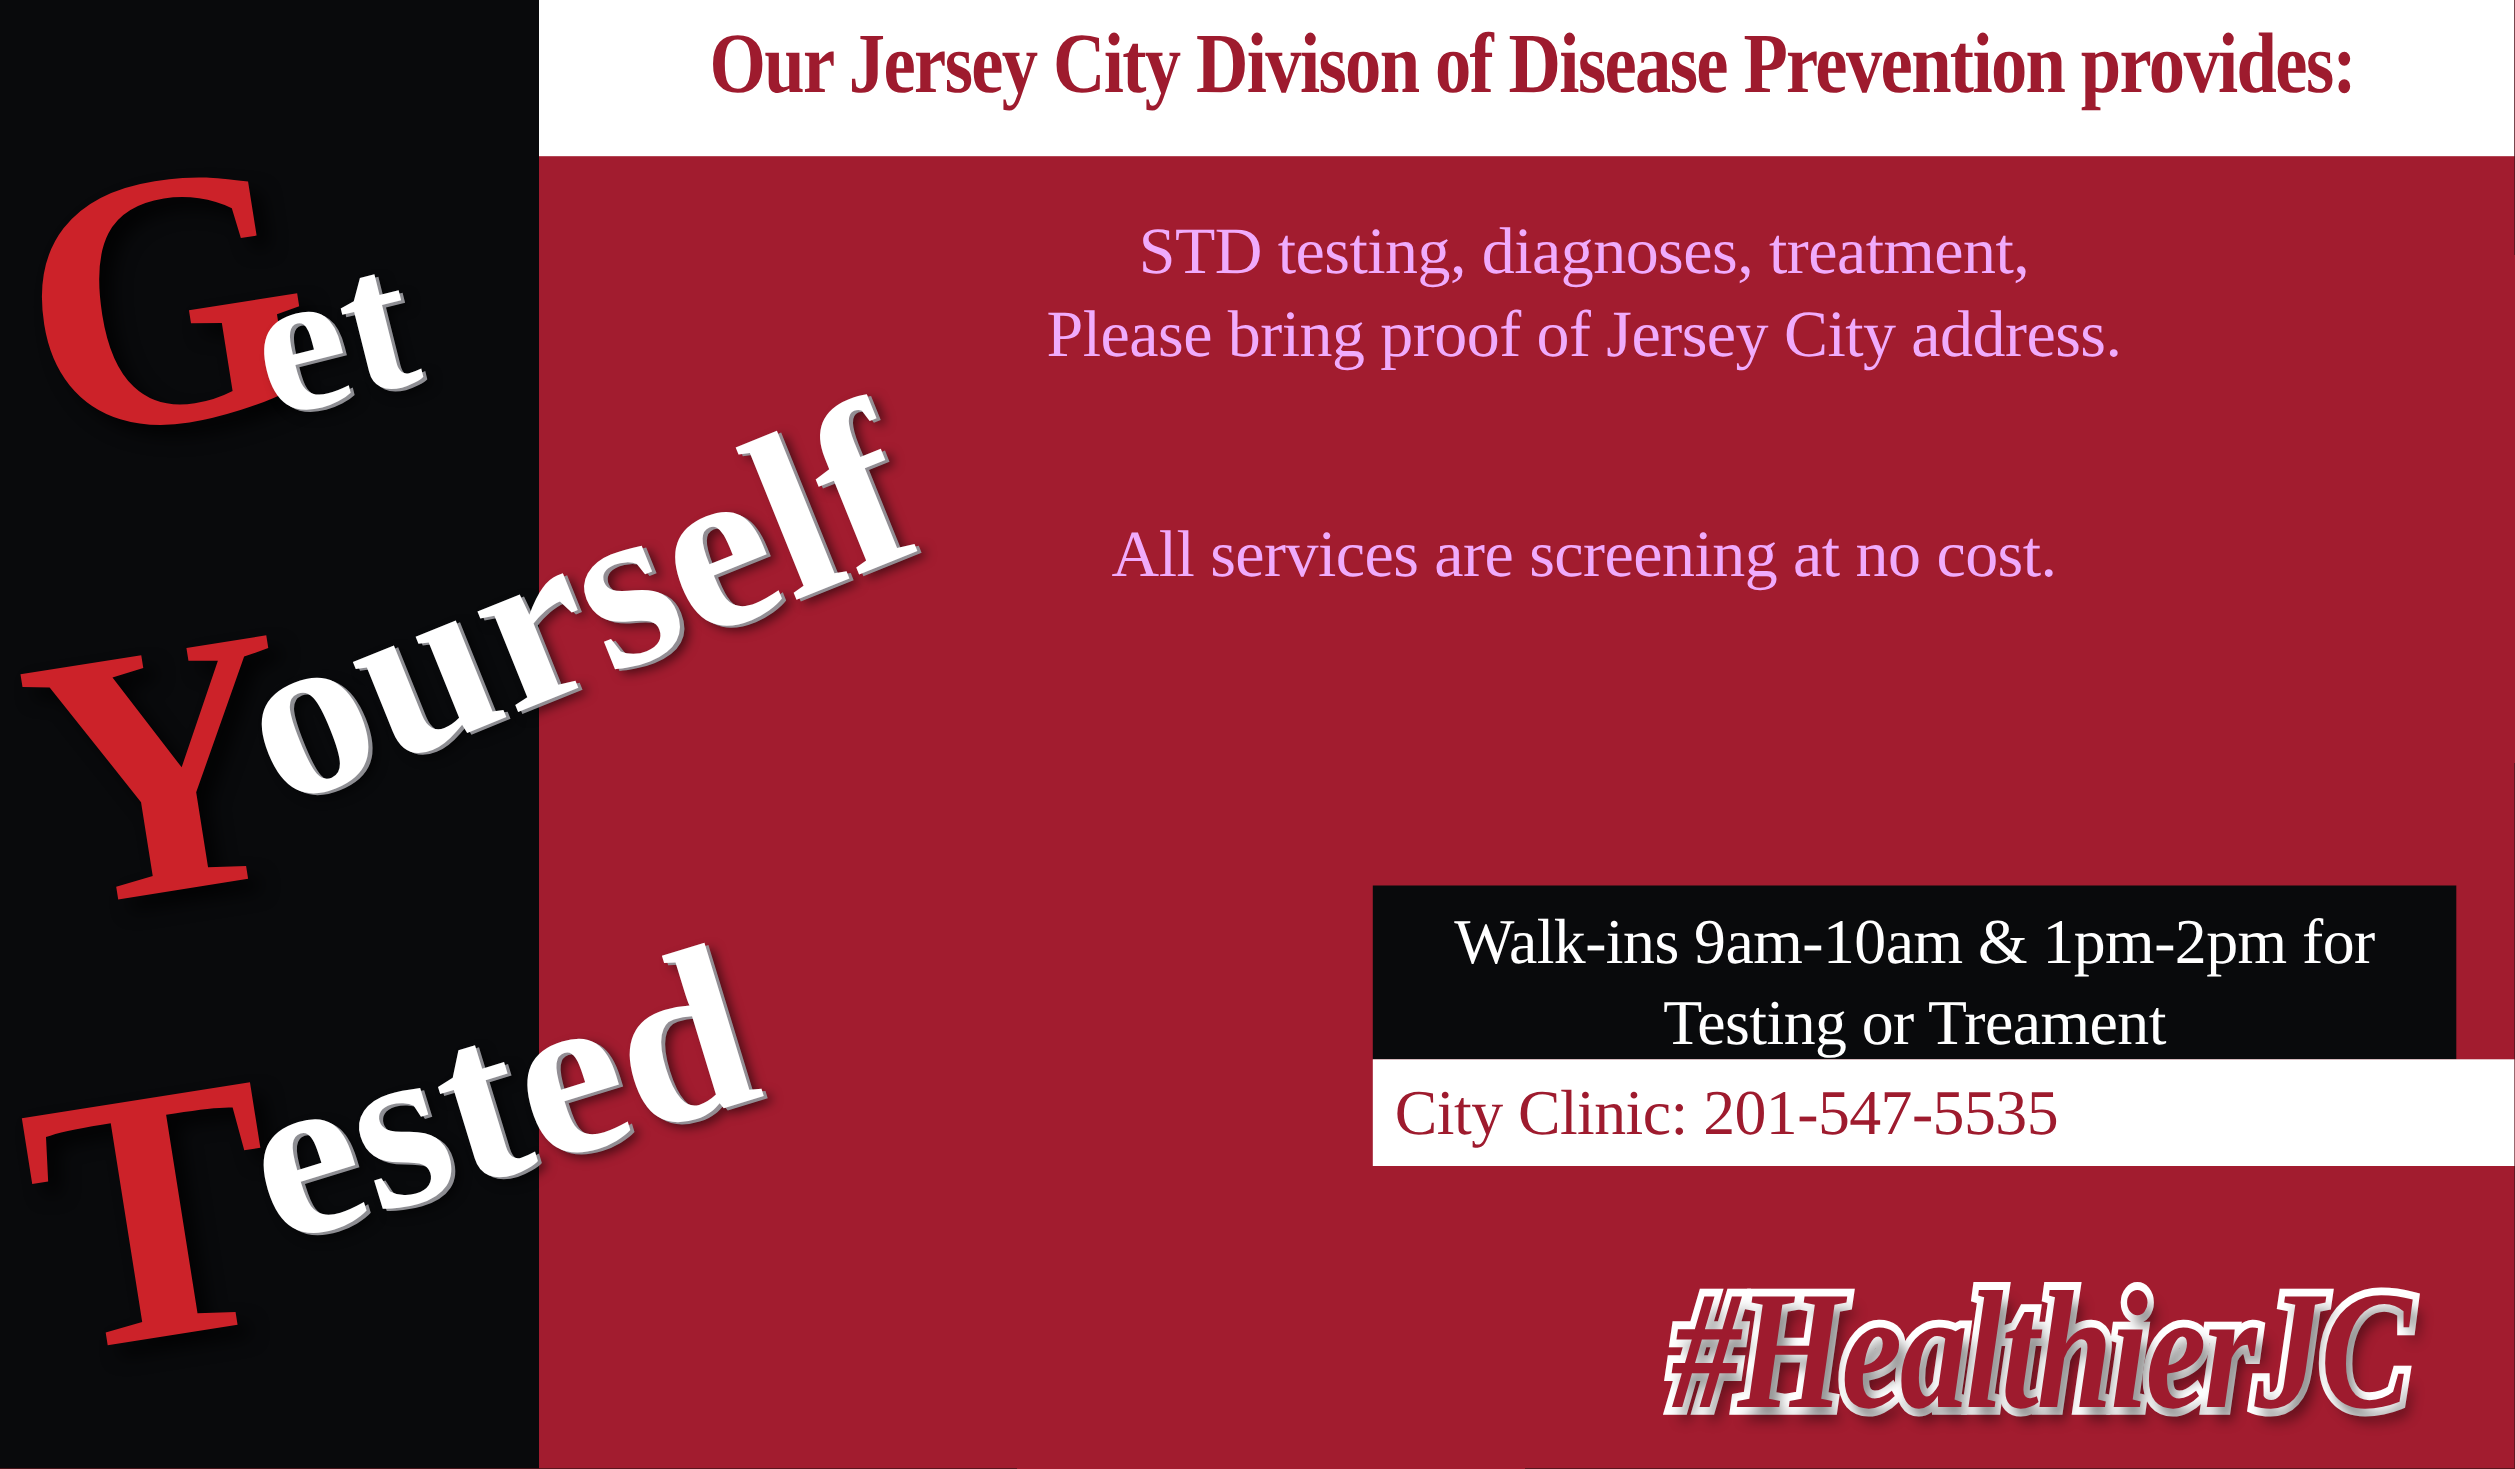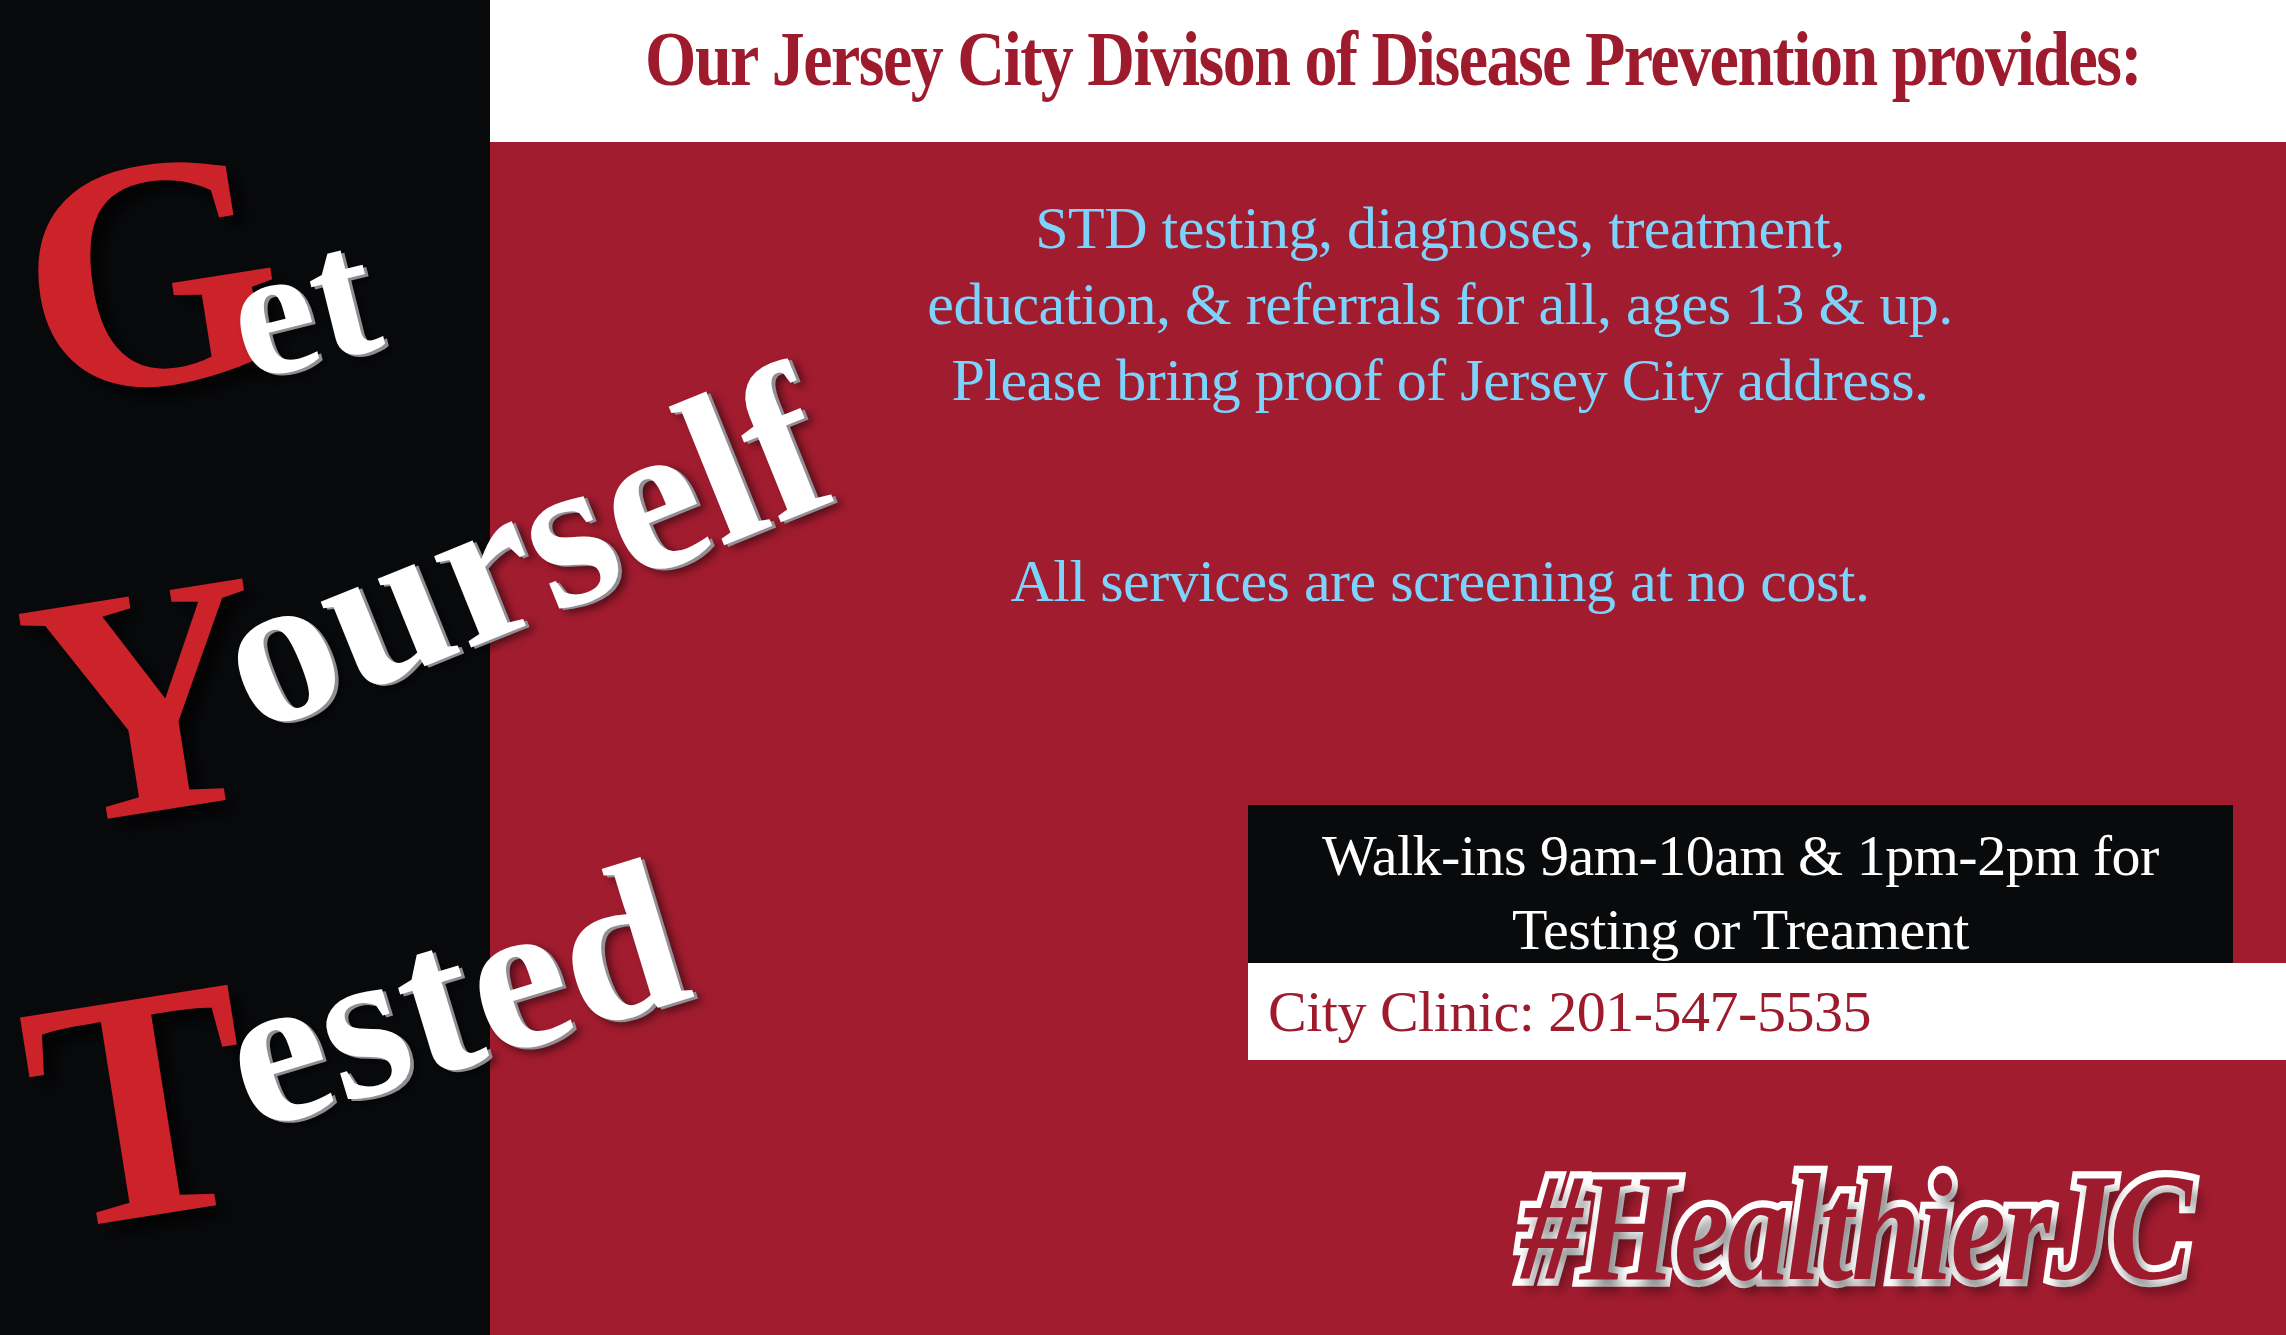--- a/index.html
+++ b/index.html
@@ -131,21 +131,21 @@
     transform-origin: left center;
   }
 
   
   .body-copy {
     position: absolute;
     left: 620px;
     top: 190px;
     width: 1640px;
     text-align: center;
-    color: #7dd3fc;
+    color: #f0abfc;
     font-size: 60px;
     line-height: 1.27;
     letter-spacing: -0.5px;
   }
 
   .body-para { margin: 0; }
   .para-gap  { height: 62px; }
 
   
   .box-hours {
@@ -212,21 +212,20 @@
   <div class="gyt-word word-et">et</div>
 
   <div class="gyt-letter gyt-y">Y</div>
   <div class="gyt-word word-yourself">ourself</div>
 
   <div class="gyt-letter gyt-t">T</div>
   <div class="gyt-word word-tested">ested</div>
 
   <div class="body-copy">
     <p class="body-para">STD testing, diagnoses, treatment,</p>
-    <p class="body-para">education, &amp; referrals for all, ages 13 &amp; up.</p>
     <p class="body-para">Please bring proof of Jersey City address.</p>
     <div class="para-gap"></div>
     <div class="para-gap"></div>
     <p class="body-para">All services are screening at no cost.</p>
   </div>
 
   <div class="box-hours">
     <div>Walk-ins 9am-10am &amp; 1pm-2pm for</div>
     <div>Testing or Treament</div>
   </div>

